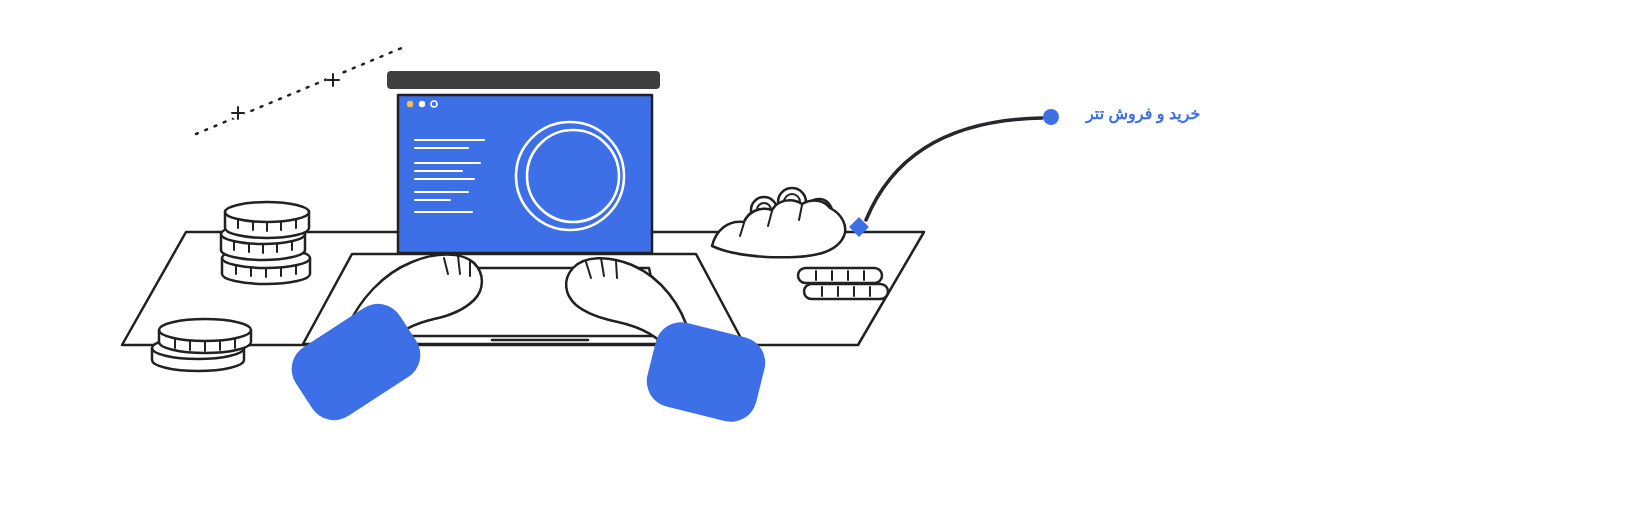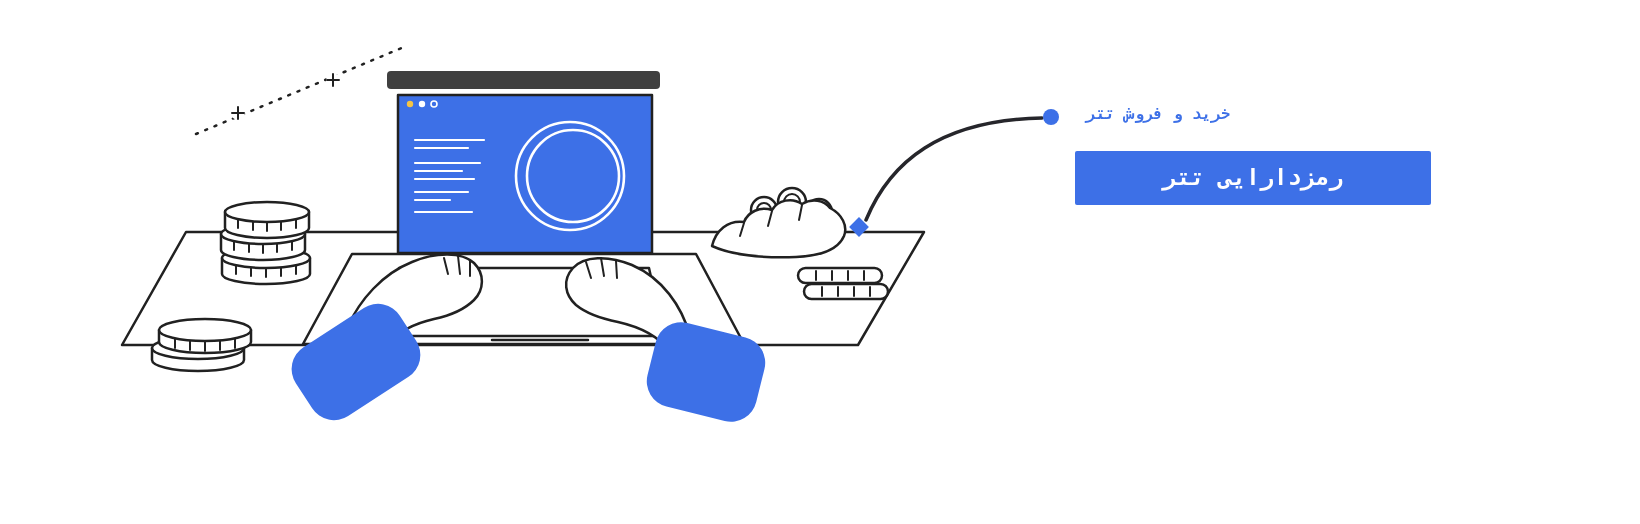--- a/index.html
+++ b/index.html
@@ -2,21 +2,21 @@
 <html><head>
 <meta charset="utf-8">
 <style>
   html, body { margin: 0; padding: 0; background: #ffffff; }
   .stage {
     position: relative;
     width: 1640px;
     height: 524px;
     background: #ffffff;
     overflow: hidden;
-    font-family: Liberation Mono, monospace;
+    font-family: Liberation Sans, sans-serif;
   }
   .illustration-svg {
     position: absolute;
     inset: 0;
   }
   .callout-small-label {
     position: absolute;
     left: 1086px;
     top: 104px;
     direction: rtl;
@@ -139,17 +139,14 @@
 
     <g>
       <rect x="-7" y="-7" width="14" height="14" transform="translate(859,227) rotate(45)" fill="#3d70e7" stroke="none"></rect>
       <path d="M866 220 C890 162 940 120 1042 118" fill="none" stroke="#26262b" stroke-width="3.5" stroke-linecap="round"></path>
       <circle cx="1051" cy="117" r="8" fill="#3d70e7"></circle>
     </g>
   </svg>
 
   <div class="callout-small-label">خرید و فروش تتر</div>
 
-  <div class="callout-banner">
-    <span class="banner-text">رمزدارایی تتر</span>
-  </div>
 
 </div>
 
 </body></html>

